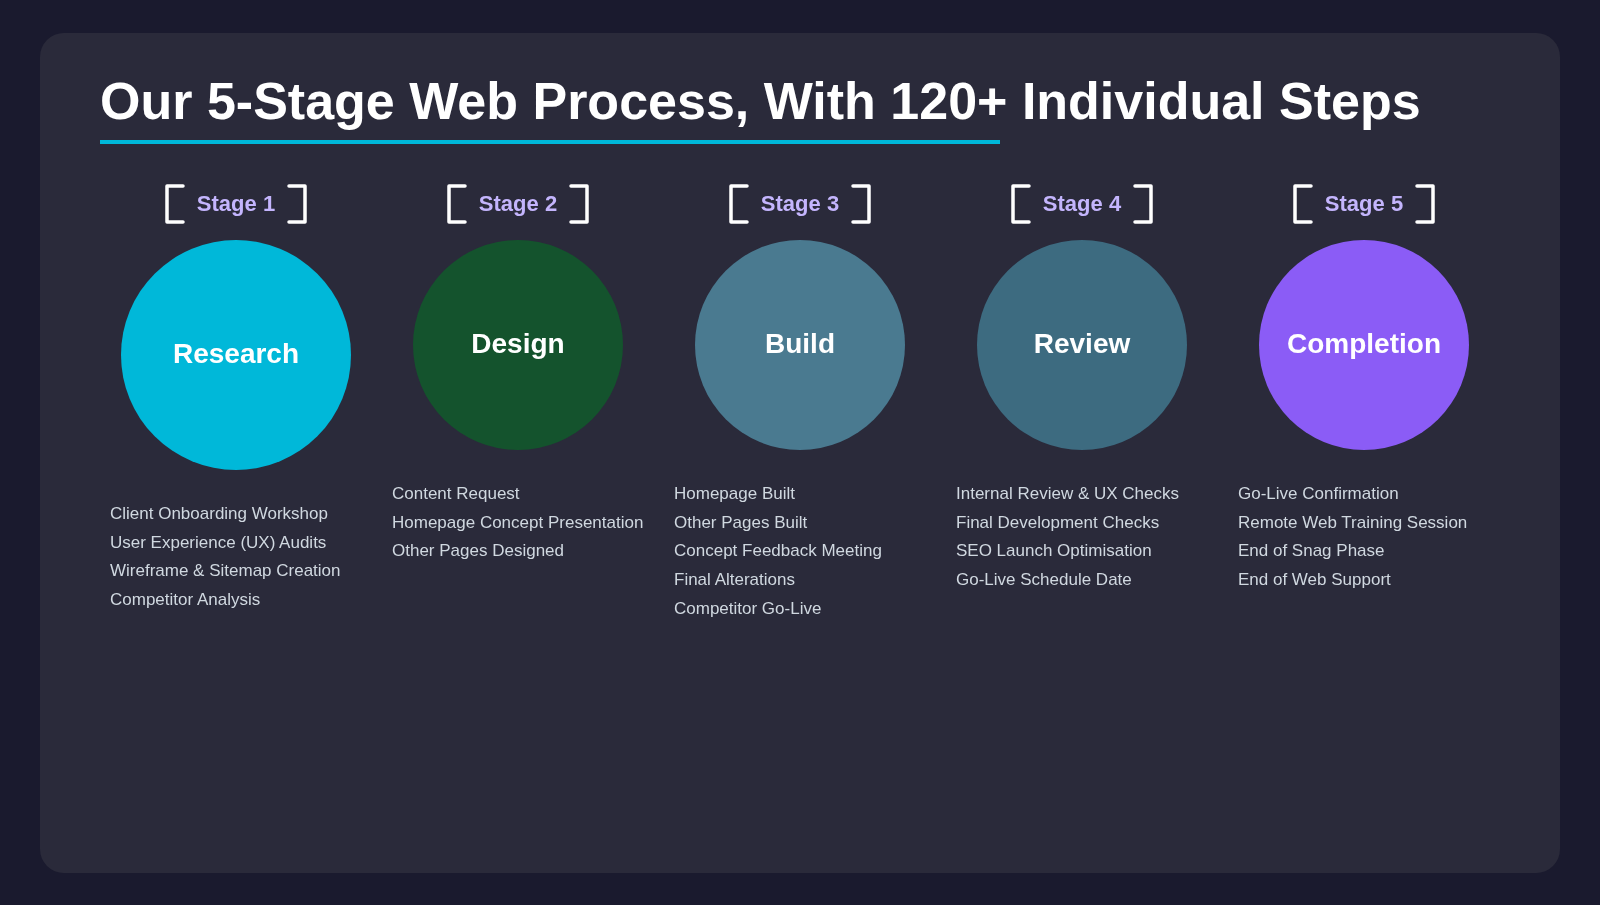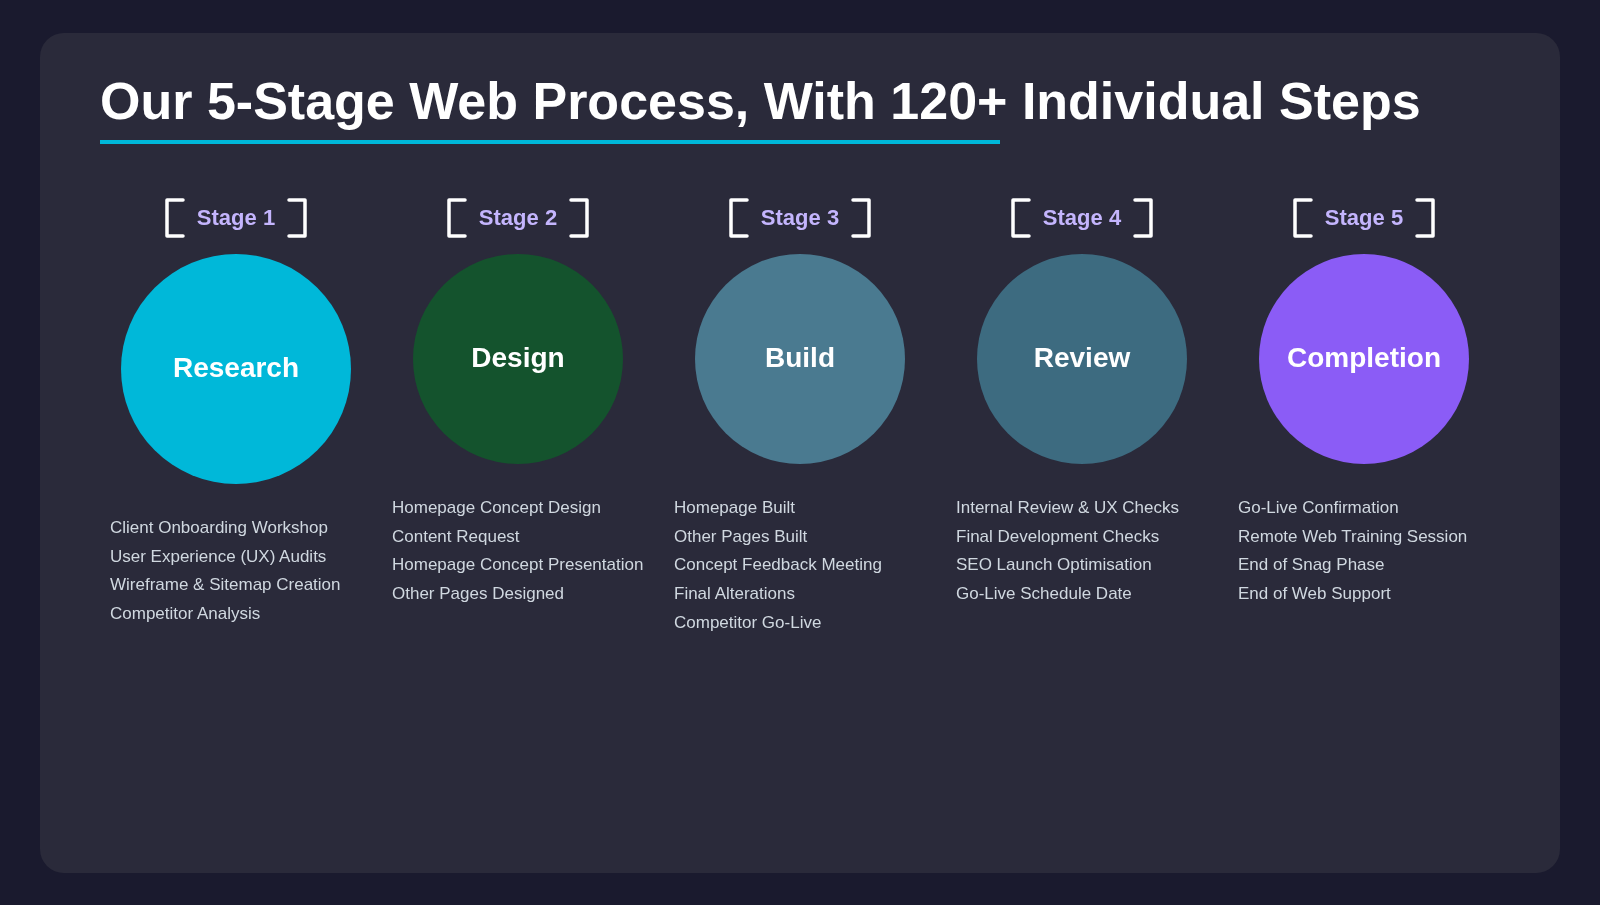--- a/index.html
+++ b/index.html
@@ -19,21 +19,20 @@
     }
 
     .card {
       width: 1520px;
       height: 840px;
       background: #2a2a3a;
       border-radius: 24px;
       padding: 40px 60px 50px 60px;
       display: flex;
       flex-direction: column;
-      gap: 14px;
     }
 
     .title-section {
       margin-bottom: 8px;
     }
 
     .main-title {
       color: #ffffff;
       font-size: 52px;
       font-weight: 900;
@@ -186,21 +185,20 @@
   </svg>
           <span class="stage-label-text">Stage 2</span>
           <svg class="bracket-svg" viewBox="0 0 28 44" fill="none" xmlns="http://www.w3.org/2000/svg">
     <path d="M4 4 L20 4 L20 40 L4 40" stroke="white" stroke-width="3.5" fill="none" stroke-linecap="round" stroke-linejoin="round"></path>
   </svg>
         </div>
         <div class="circle circle-2">
           <span class="circle-label">Design</span>
         </div>
         <ul class="stage-items">
-          <li>Homepage Concept Design</li>
           <li>Content Request</li>
           <li>Homepage Concept Presentation</li>
           <li>Other Pages Designed</li>
         </ul>
       </div>
       <div class="stage-col">
         <div class="stage-bracket-label">
           <svg class="bracket-svg" viewBox="0 0 28 44" fill="none" xmlns="http://www.w3.org/2000/svg">
     <path d="M24 4 L8 4 L8 40 L24 40" stroke="white" stroke-width="3.5" fill="none" stroke-linecap="round" stroke-linejoin="round"></path>
   </svg>

